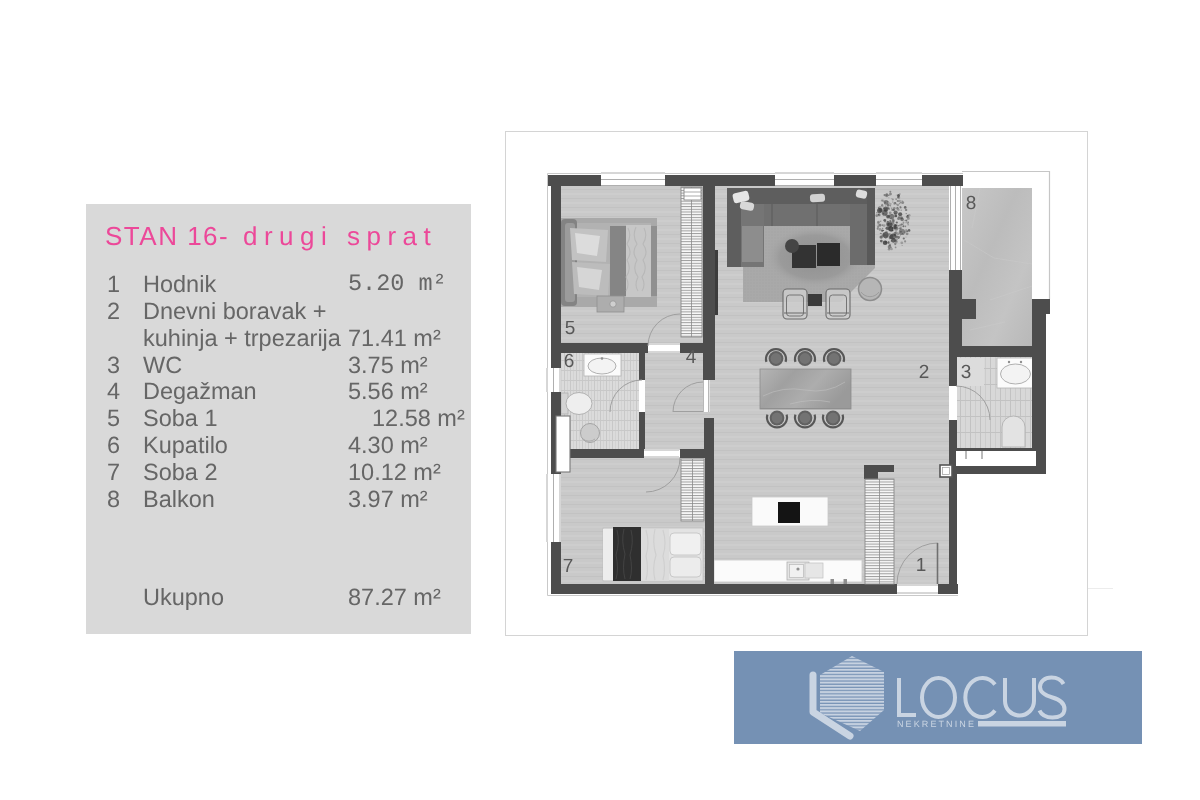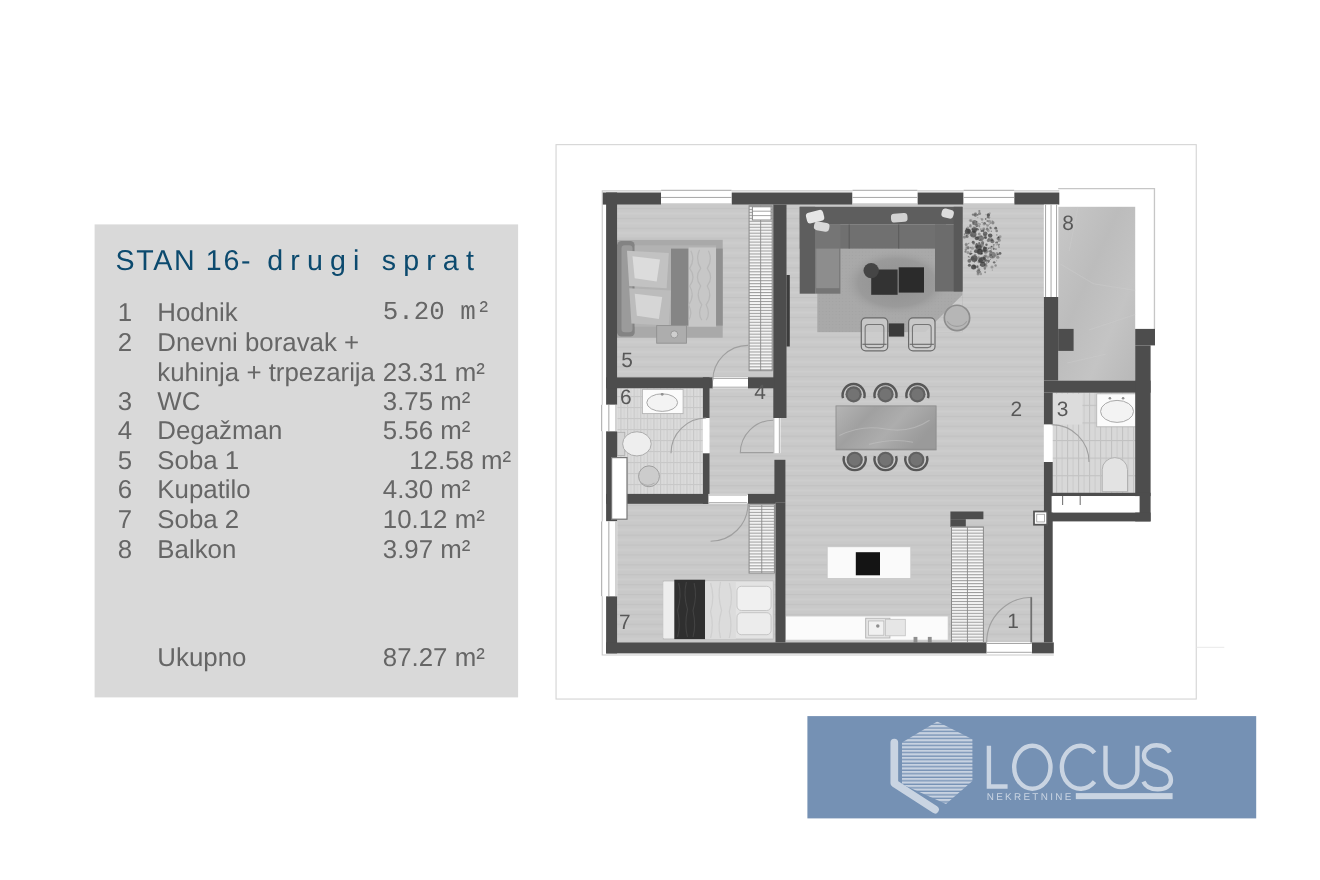--- a/index.html
+++ b/index.html
@@ -5,31 +5,31 @@
 html,body{margin:0;padding:0;background:#ffffff;width:1200px;height:800px;overflow:hidden;}
 body{font-family:"Liberation Sans",sans-serif;position:relative;-webkit-font-smoothing:antialiased;text-rendering:geometricPrecision;}
 text{-webkit-font-smoothing:antialiased;}
 .abs{position:absolute;}
 </style>
 </head>
 <body>
 
 <div class="abs" style="left:86px;top:204px;width:385px;height:430px;background:#d9d9d9;"></div>
 
-<div class="abs" style="left:105px;top:221px;font-size:26px;color:#0c4a6e;white-space:nowrap;"><span style="letter-spacing:1.5px;">STAN 16-</span><span style="letter-spacing:6.5px;">&nbsp;drugi sprat</span></div>
+<div class="abs" style="left:105px;top:221px;font-size:26px;color:#ec4899;white-space:nowrap;"><span style="letter-spacing:1.5px;">STAN 16-</span><span style="letter-spacing:6.5px;">&nbsp;drugi sprat</span></div>
 <div class="abs" style="left:86px;top:204px;width:385px;height:430px;font-size:23.5px;color:#666666;">
 
 <div class="abs" style="left:21px;top:67px;">1</div>
     <div class="abs" style="left:57px;top:67px;">Hodnik</div>
     <div class="abs" style="left:262px;top:67px;font-family:Liberation Mono, monospace;">5.20 m²</div>
 
 <div class="abs" style="left:21px;top:94px;">2</div>
     <div class="abs" style="left:57px;top:94px;">Dnevni boravak +</div>
 <div class="abs" style="left:57px;top:121px;">kuhinja + trpezarija</div>
-    <div class="abs" style="left:262px;top:121px;">23.31 m²</div>
+    <div class="abs" style="left:262px;top:121px;">71.41 m²</div>
 
 <div class="abs" style="left:21px;top:148px;">3</div>
     <div class="abs" style="left:57px;top:148px;">WC</div>
     <div class="abs" style="left:262px;top:148px;">3.75 m²</div>
 
 <div class="abs" style="left:21px;top:174px;">4</div>
     <div class="abs" style="left:57px;top:174px;">Degažman</div>
     <div class="abs" style="left:262px;top:174px;">5.56 m²</div>
 
 <div class="abs" style="left:21px;top:201px;">5</div>

